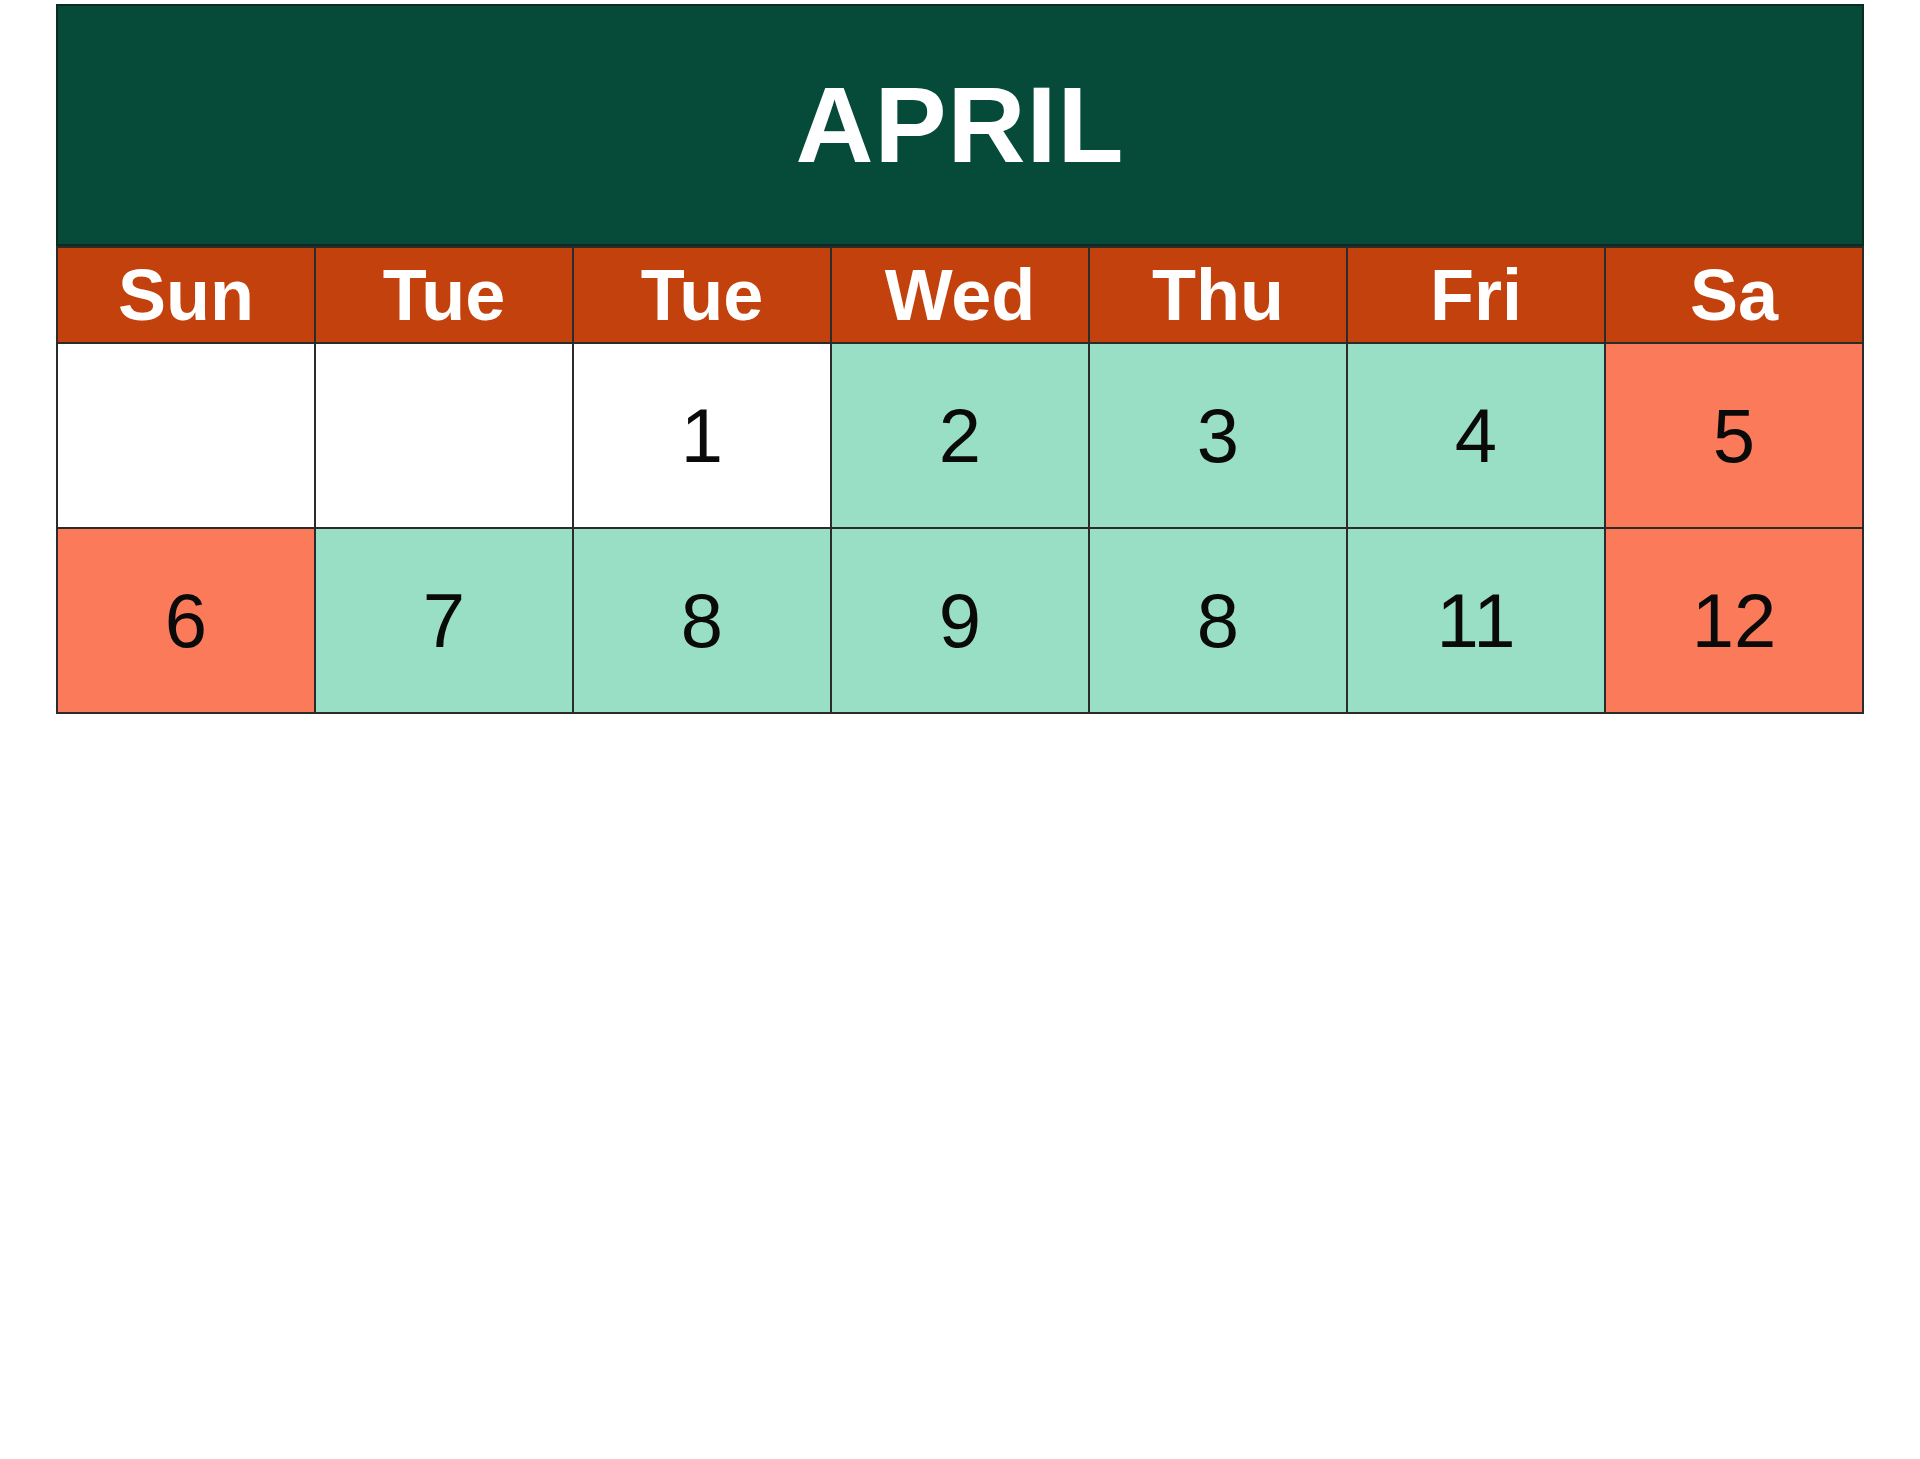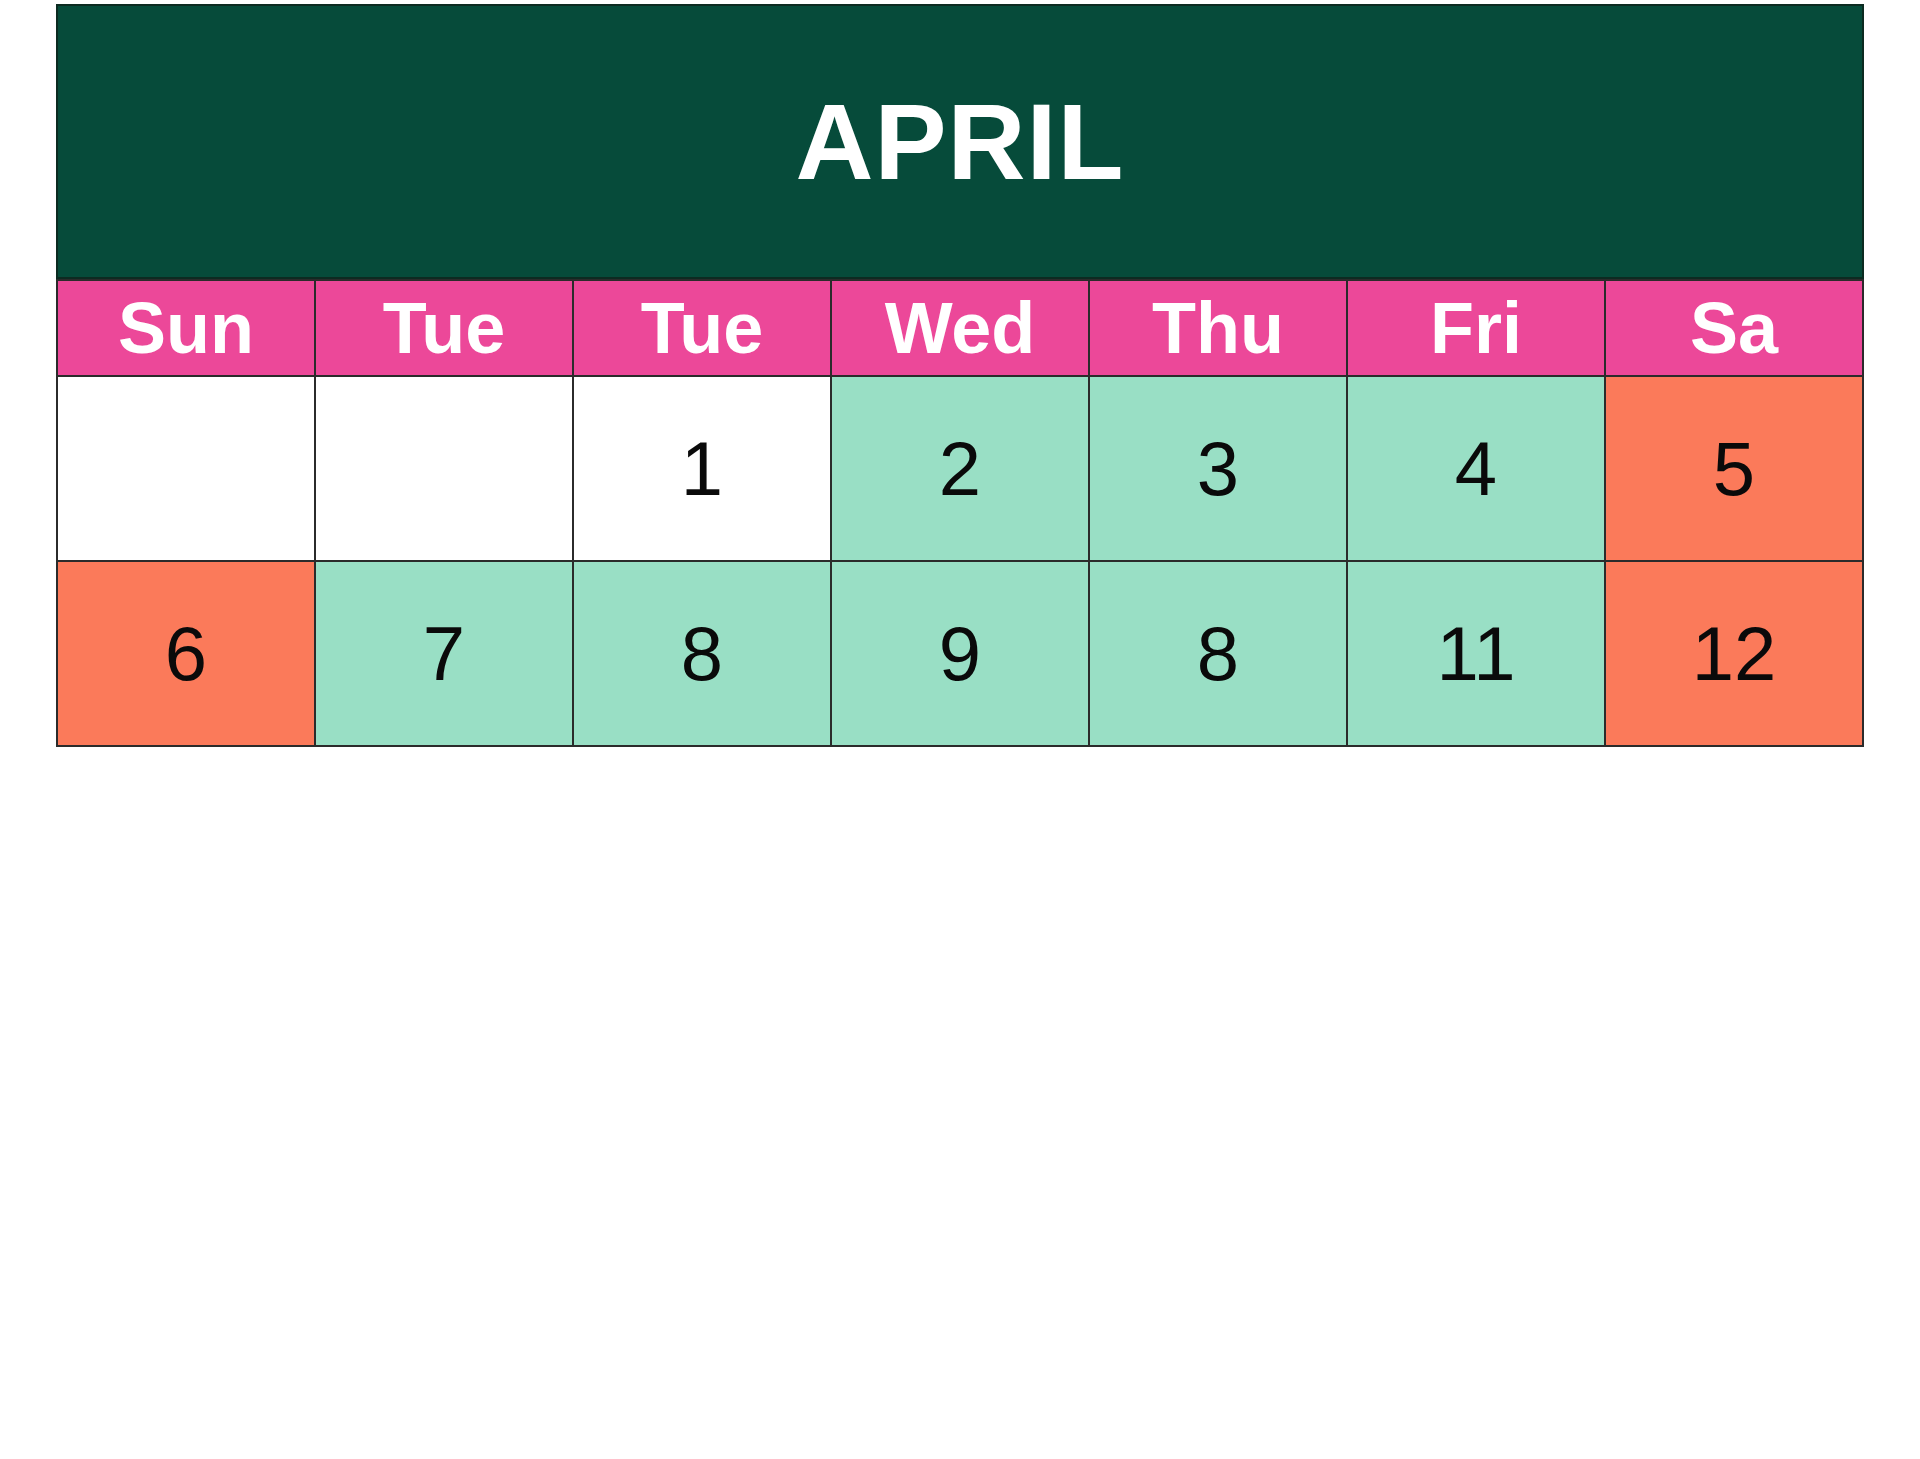--- a/index.html
+++ b/index.html
@@ -16,21 +16,21 @@
 
   #calendar-root {
     position: absolute;
     left: 56px;
     top: 4px;
     width: 1808px;
   }
 
   
   .title-bar {
-    height: 275px;
+    height: 242px;
     background: #064B3A;
     border: 2px solid #0c2b21;
     box-sizing: border-box;
     display: flex;
     align-items: center;
     justify-content: center;
   }
   .title-text {
     color: #ffffff;
     font-size: 108px;
@@ -49,21 +49,21 @@
   }
   table.cal th, table.cal td {
     border: 2px solid #2b2b2b;
     padding: 0;
     margin: 0;
   }
 
   
   thead th {
     height: 94px;
-    background: #ec4899;
+    background: #c2410c;
     color: #ffffff;
     font-size: 72px;
     font-weight: bold;
     line-height: 1;
     text-align: center;
     vertical-align: middle;
     font-family: "Liberation Sans", sans-serif;
   }
 
   

